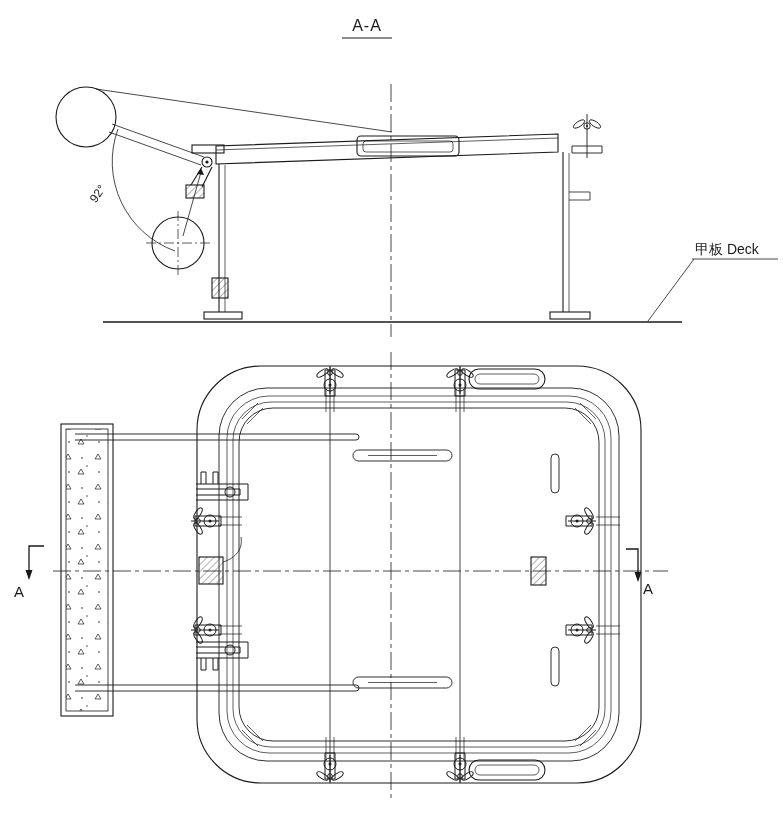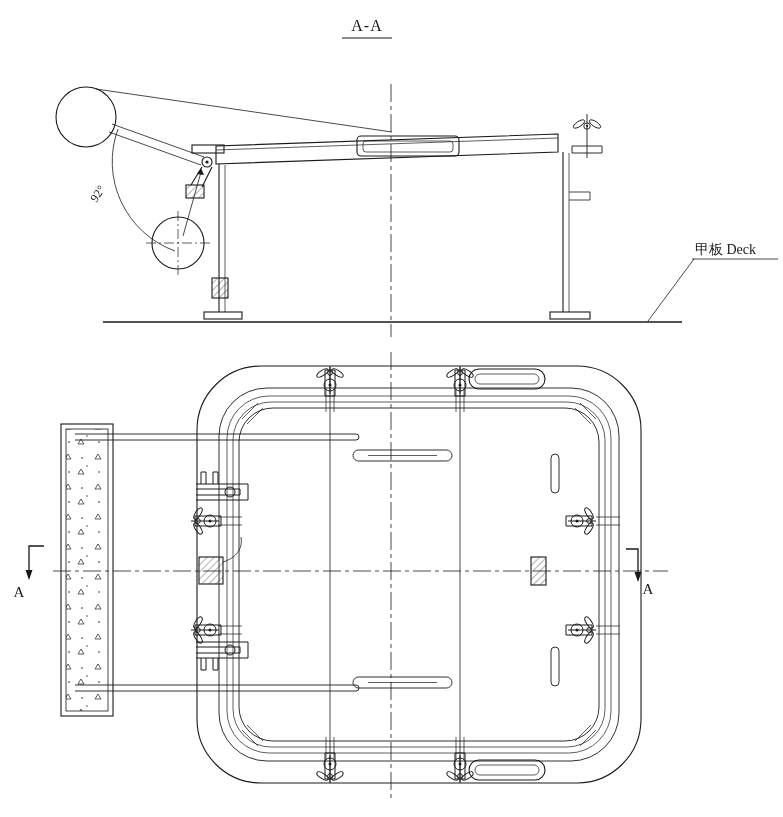--- a/index.html
+++ b/index.html
@@ -1,20 +1,20 @@
 <!DOCTYPE html>
 <html><head>
 <meta charset="utf-8">
 <style>
   html,body{margin:0;padding:0;background:#ffffff;}
   .canvas{
     position:relative;
     width:783px;height:817px;
     background:#ffffff;
-    font-family:Liberation Serif, serif;
+    font-family:Liberation Sans, sans-serif;
     overflow:hidden;
   }
   svg text{fill:#1a1a1a;}
   .drawing-title{font-size:16px;letter-spacing:1px;}
   .marker-label{font-size:15px;}
   .deck-label{font-size:14px;}
   .angle-label{font-size:12px;}
 </style>
 </head>
 <body>

